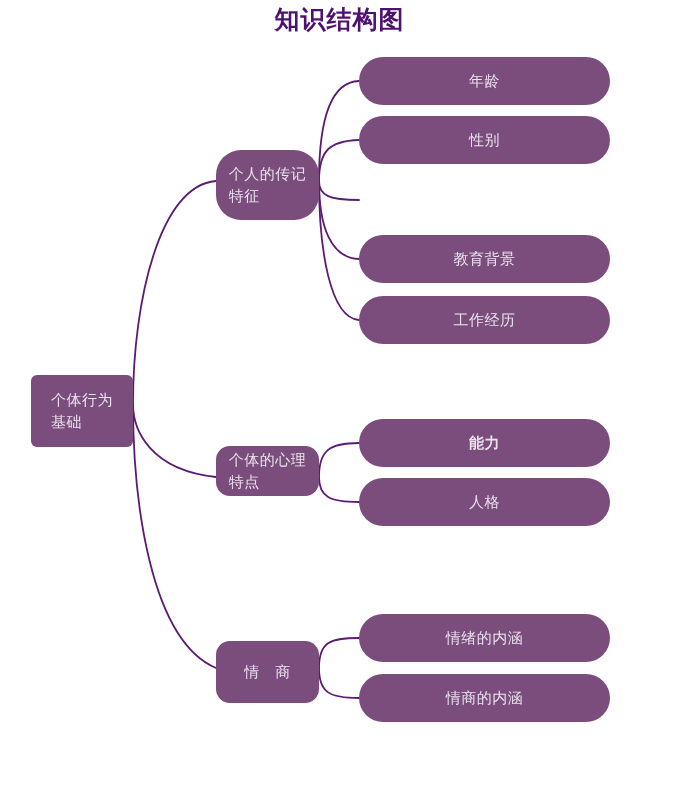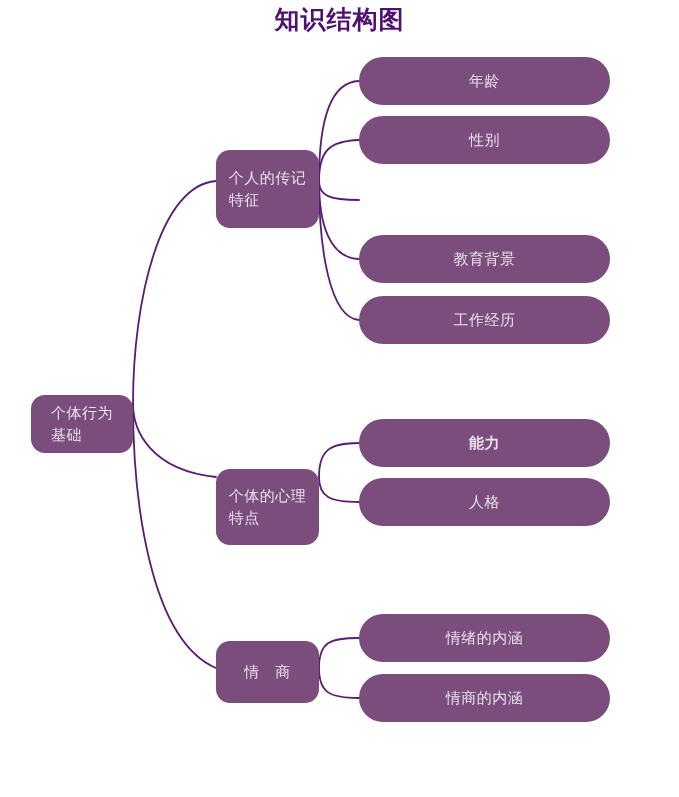--- a/index.html
+++ b/index.html
@@ -50,31 +50,30 @@
     box-sizing: border-box;
     font-size: 15px;
     line-height: 22px;
     letter-spacing: 0.5px;
     white-space: pre-line;
   }
   .node.root {
     left: 31px;
     top: 375px;
     width: 102px;
-    height: 58px;
-    border-radius: 14px;
-    margin-top: 20px;
+    height: 72px;
+    border-radius: 6px;
   }
   .node.branch {
     left: 216px;
     width: 103px;
     border-radius: 14px;
   }
-  .node.branch-1 { top: 150px; height: 78px; }
-  .node.branch-2 { top: 469px; height: 76px; font-family: Liberation Serif, serif; }
+  .node.branch-1 { top: 150px; height: 70px; border-radius: 25px; }
+  .node.branch-2 { top: 446px; height: 50px; font-family: Liberation Serif, serif; }
   .node.branch-3 { top: 641px; height: 62px; }
   .node.leaf {
     left: 359px;
     width: 251px;
     height: 48px;
     border-radius: 24px;
   }
   .node.leaf-a0 { top: 57px; }
   .node.leaf-a1 { top: 116px; }
   .node.leaf-a2 { top: 176px; }

